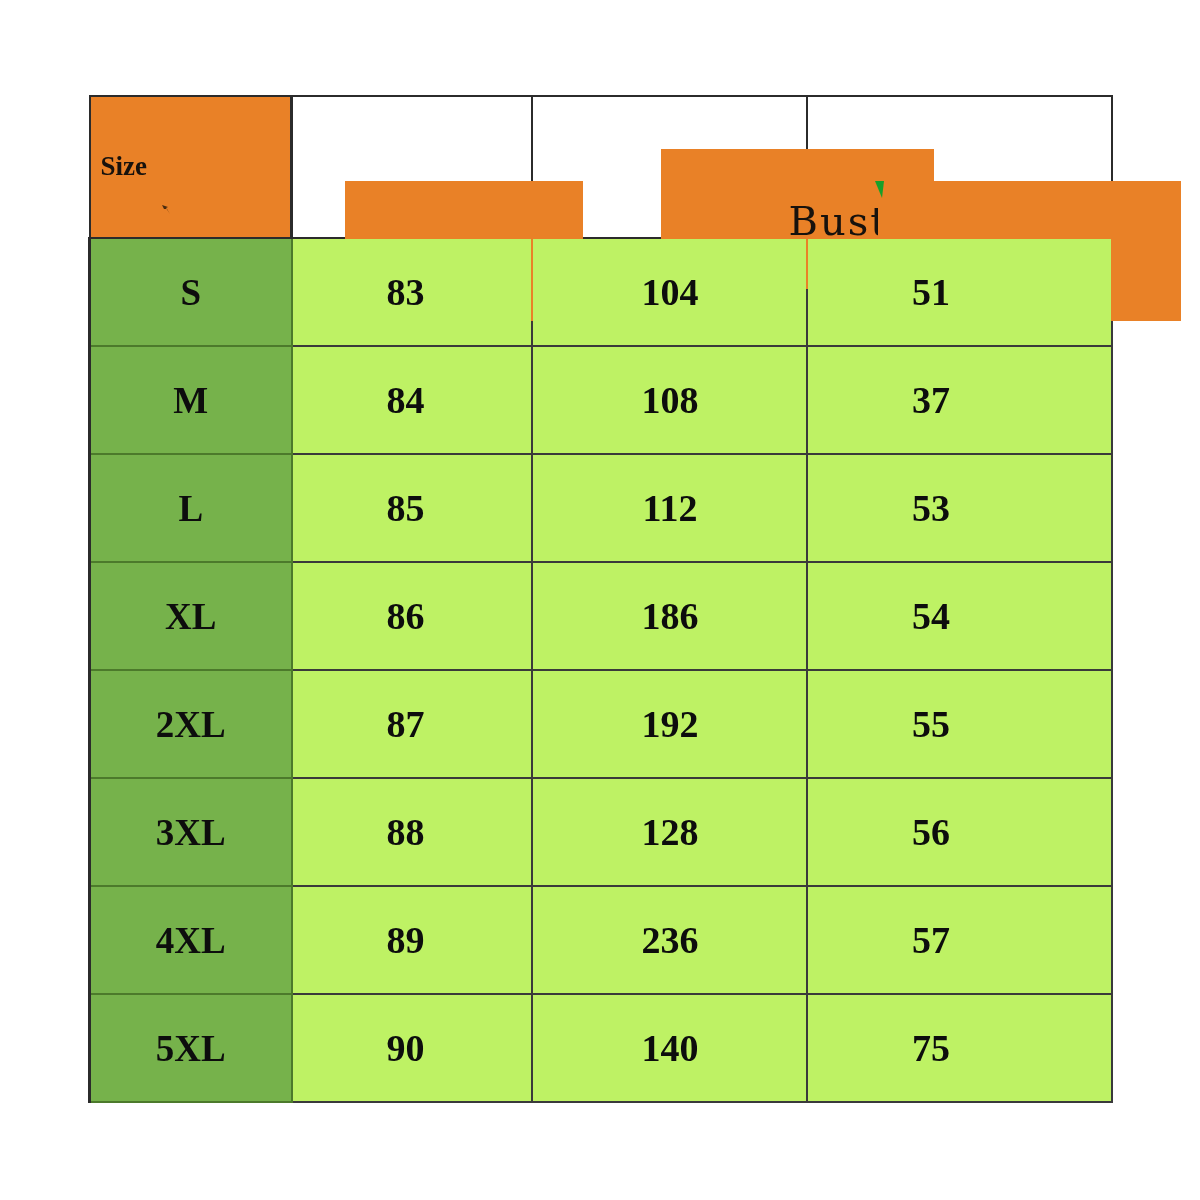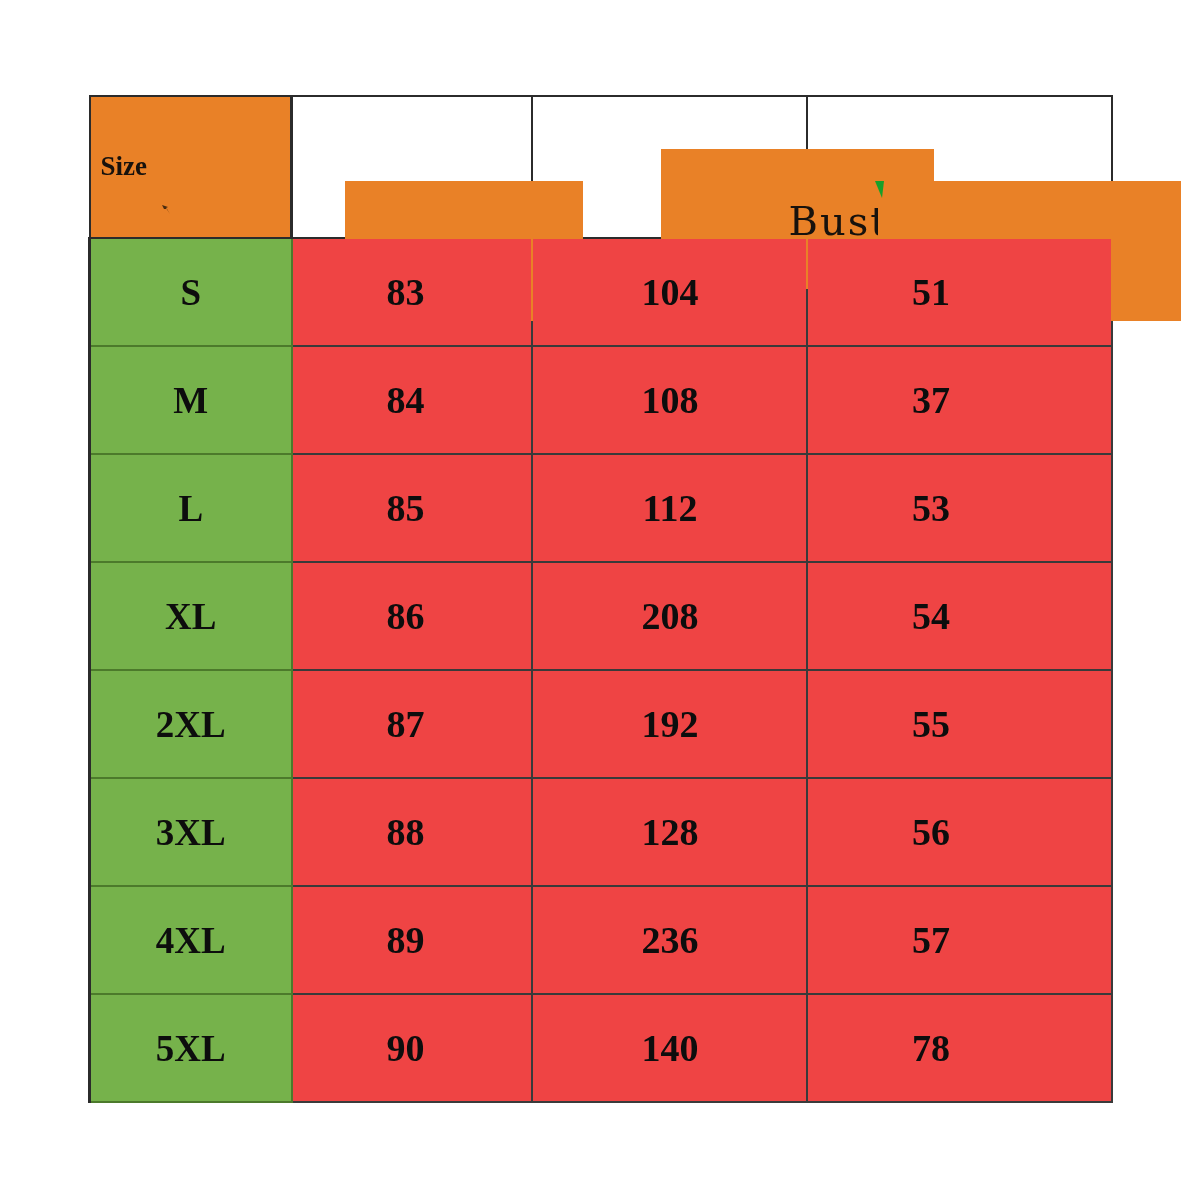--- a/index.html
+++ b/index.html
@@ -104,21 +104,21 @@
 
   
   tr.data-row { height: 108px; }
 
   td.cell {
     border: 2px solid #3a3a3a;
     padding: 0;
     margin: 0;
     text-align: center;
     vertical-align: middle;
-    background: #ef4444;
+    background: #bef264;
     font-family: "Liberation Serif", "DejaVu Serif", serif;
     font-weight: bold;
     font-size: 38px;
     color: #0d0d0d;
     position: relative;
   }
 
   td.cell-size {
     background: #76b24b;
     border: 2px solid #4c7a2b;
@@ -181,21 +181,21 @@
         </tr>
         <tr class="data-row">
           <td class="cell cell-size"><span class="val">L</span></td>
           <td class="cell cell-length"><span class="val">85</span></td>
           <td class="cell cell-bust"><span class="val">112</span></td>
           <td class="cell cell-sleeve"><span class="val">53</span></td>
         </tr>
         <tr class="data-row">
           <td class="cell cell-size"><span class="val">XL</span></td>
           <td class="cell cell-length"><span class="val">86</span></td>
-          <td class="cell cell-bust"><span class="val">208</span></td>
+          <td class="cell cell-bust"><span class="val">186</span></td>
           <td class="cell cell-sleeve"><span class="val">54</span></td>
         </tr>
         <tr class="data-row">
           <td class="cell cell-size"><span class="val">2XL</span></td>
           <td class="cell cell-length"><span class="val">87</span></td>
           <td class="cell cell-bust"><span class="val">192</span></td>
           <td class="cell cell-sleeve"><span class="val">55</span></td>
         </tr>
         <tr class="data-row">
           <td class="cell cell-size"><span class="val">3XL</span></td>
@@ -206,17 +206,17 @@
         <tr class="data-row">
           <td class="cell cell-size"><span class="val">4XL</span></td>
           <td class="cell cell-length"><span class="val">89</span></td>
           <td class="cell cell-bust"><span class="val">236</span></td>
           <td class="cell cell-sleeve"><span class="val">57</span></td>
         </tr>
         <tr class="data-row">
           <td class="cell cell-size"><span class="val">5XL</span></td>
           <td class="cell cell-length"><span class="val">90</span></td>
           <td class="cell cell-bust"><span class="val">140</span></td>
-          <td class="cell cell-sleeve"><span class="val">78</span></td>
+          <td class="cell cell-sleeve"><span class="val">75</span></td>
         </tr>
       </tbody>
   </table>
 </div>
 
 </body></html>

